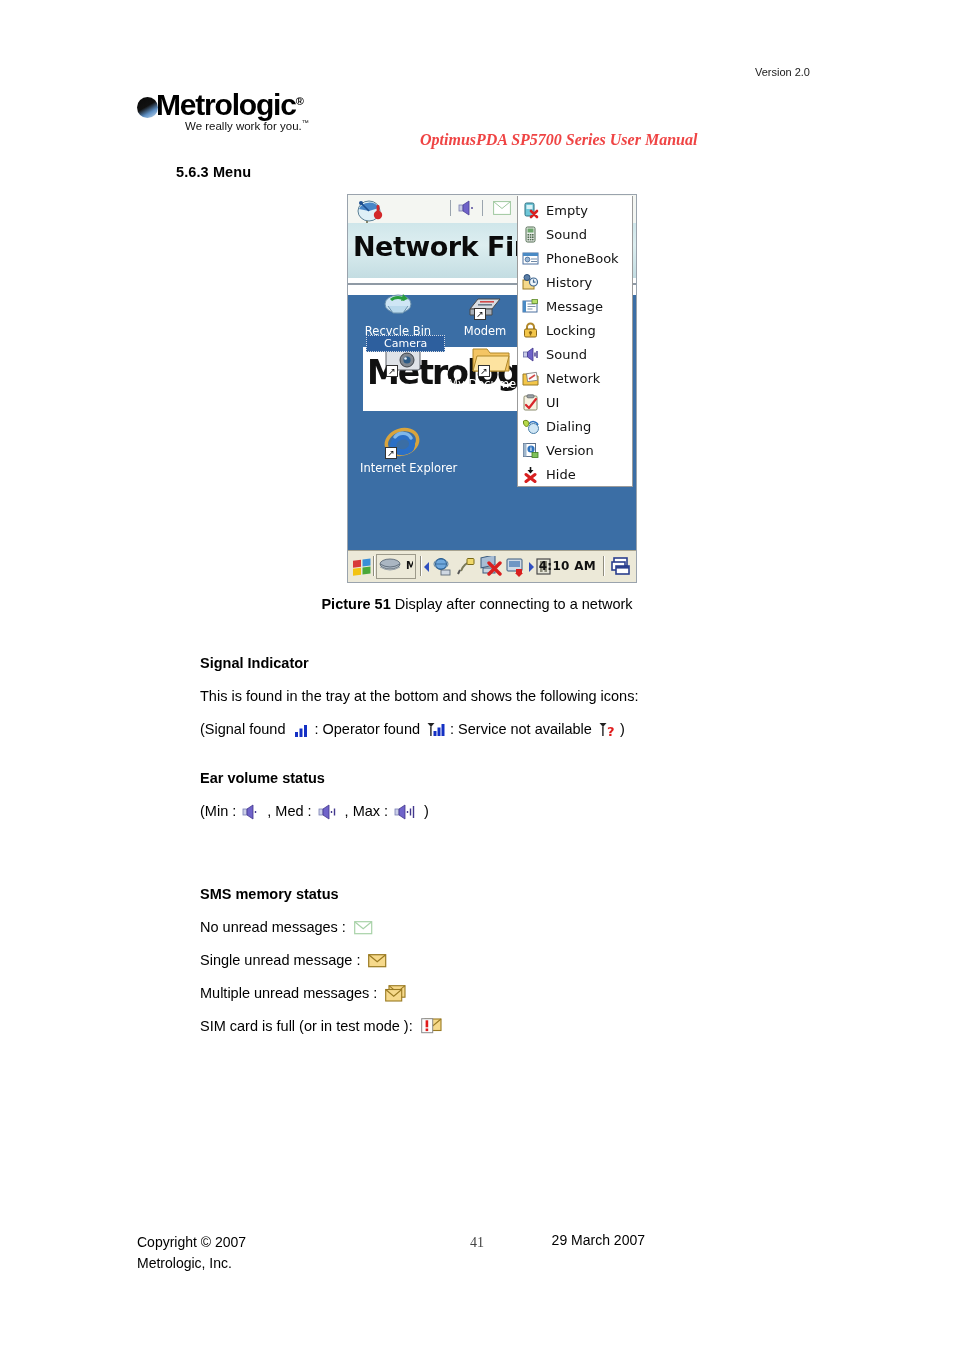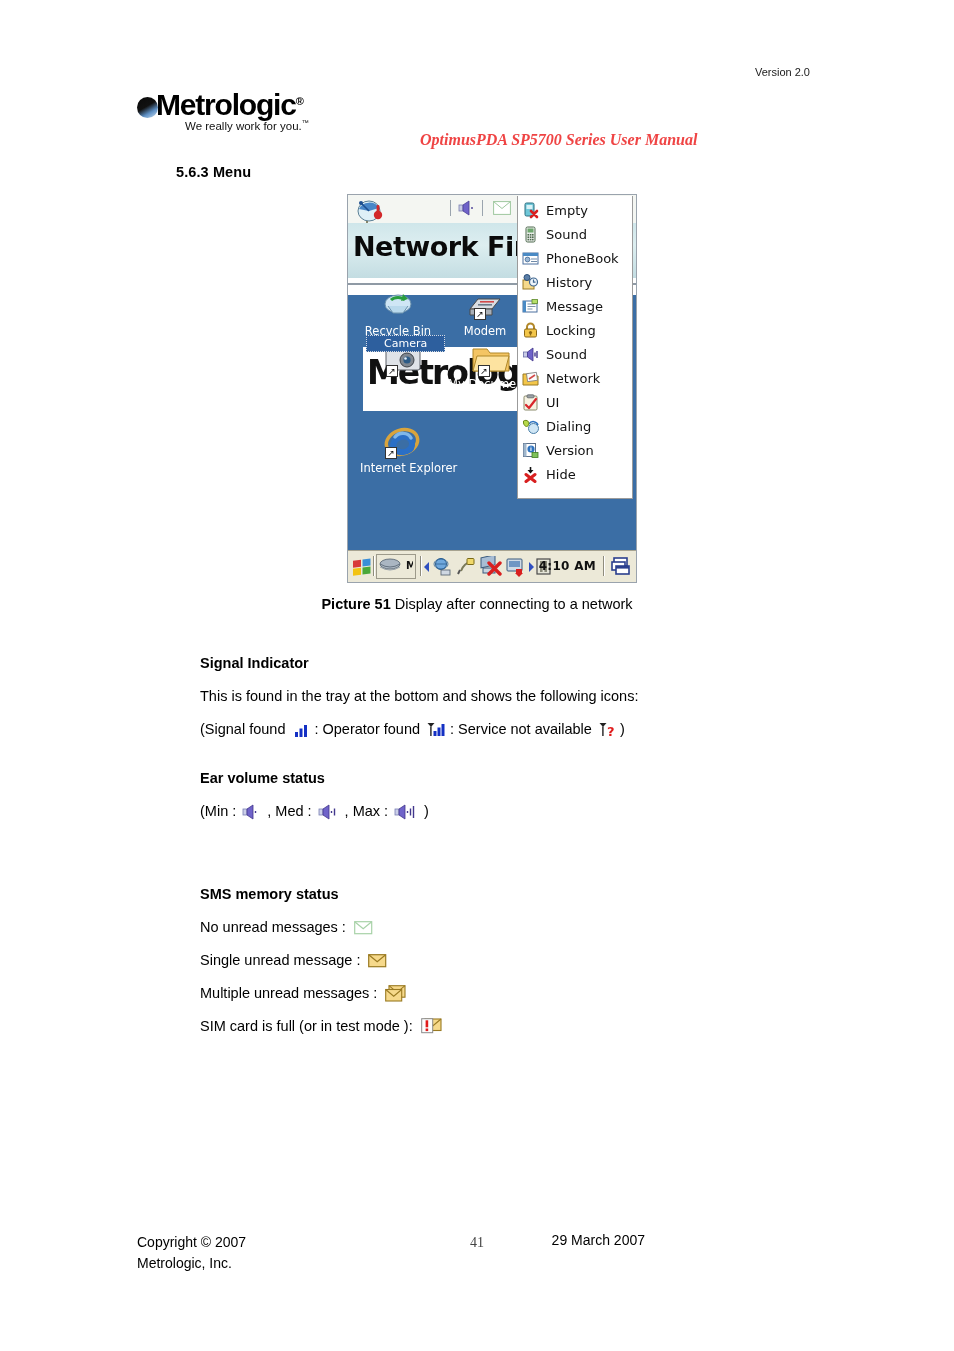--- a/index.html
+++ b/index.html
@@ -266,21 +266,21 @@
 
   
   .popup-menu {
     position: absolute;
     left: 169px; top: 1px;
     width: 116px;
     background: #ffffff;
     border: 1px solid #9b9b9b;
     border-top: none;
     box-sizing: border-box;
-    padding: 2px 0 12px 0;
+    padding: 2px 0 0 0;
     z-index: 40;
   }
   .menu-item {
     display: flex;
     align-items: center;
     height: 24px;
     padding-left: 4px;
     font-size: 13px;
     color: #111;
     font-family: "DejaVu Sans", sans-serif;

